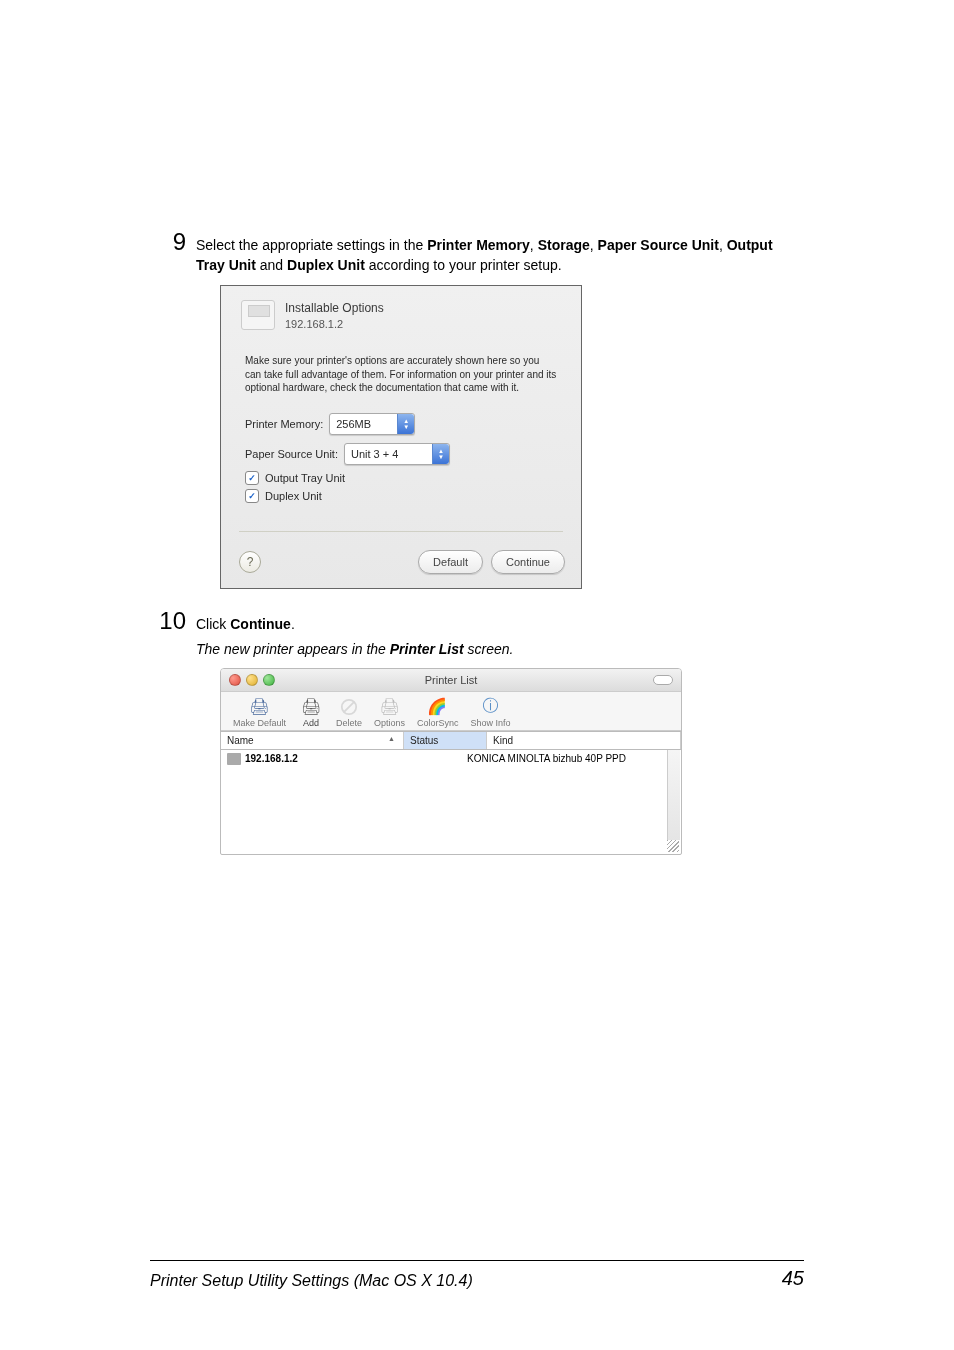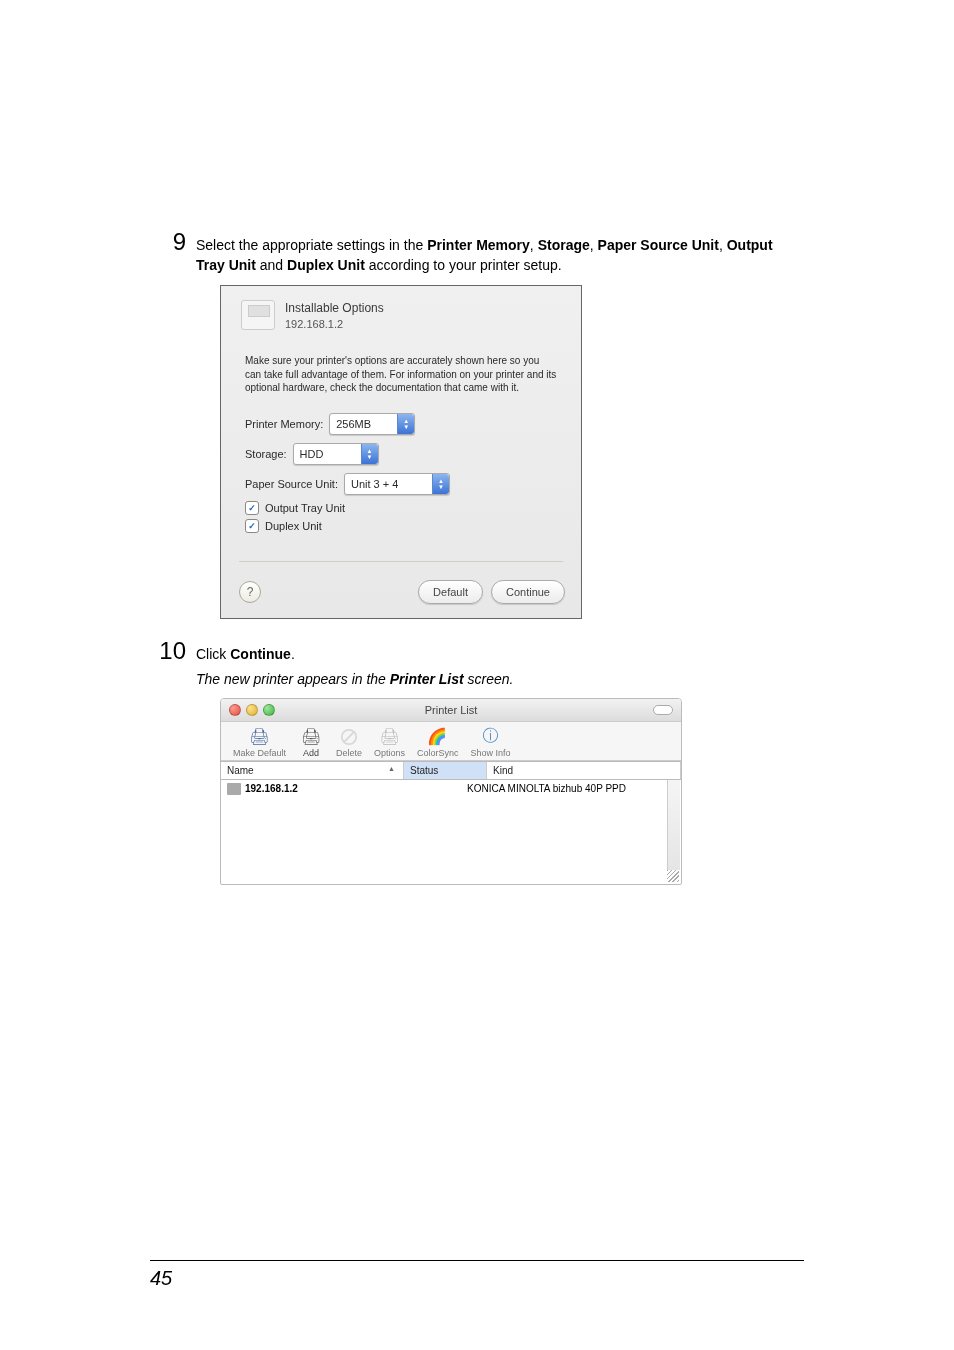--- a/index.html
+++ b/index.html
@@ -151,27 +151,20 @@
     <div class="inst-text">Make sure your printer's options are accurately shown here so you can take full advantage of them.  For information on your printer and its optional hardware, check the documentation that came with it.</div>
 
     <div class="field-row">
       <span class="field-label">Printer Memory:</span>
       <span class="aqua-select">
         <span>256MB</span>
         <span class="aqua-arrows">▲<br>▼</span>
       </span>
     </div>
     <div class="field-row">
-      <span class="field-label">Storage:</span>
-      <span class="aqua-select">
-        <span>HDD</span>
-        <span class="aqua-arrows">▲<br>▼</span>
-      </span>
-    </div>
-    <div class="field-row">
       <span class="field-label">Paper Source Unit:</span>
       <span class="aqua-select" style="min-width:80px">
         <span>Unit 3 + 4</span>
         <span class="aqua-arrows">▲<br>▼</span>
       </span>
     </div>
     <div class="chk-row">
       <span class="aqua-check">✓</span>
       <span>Output Tray Unit</span>
     </div>
@@ -256,16 +249,17 @@
         <span class="td status"></span>
         <span class="td kind">KONICA MINOLTA bizhub 40P PPD</span>
       </div>
     </div>
     <div class="resize">
         <span></span>
       </div>
   </div>
 
   <div class="footer">
+    <span>Printer Setup Utility Settings (Mac OS X 10.4)</span>
     <span class="pg">45</span>
   </div>
 
 </div>
 
 </body></html>

